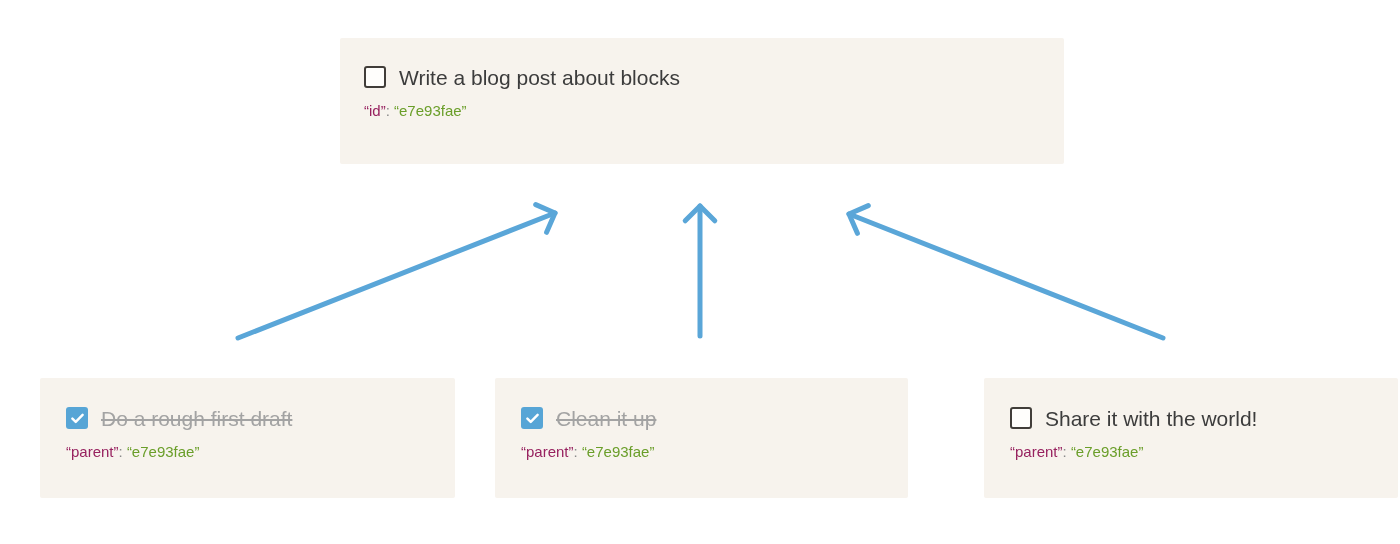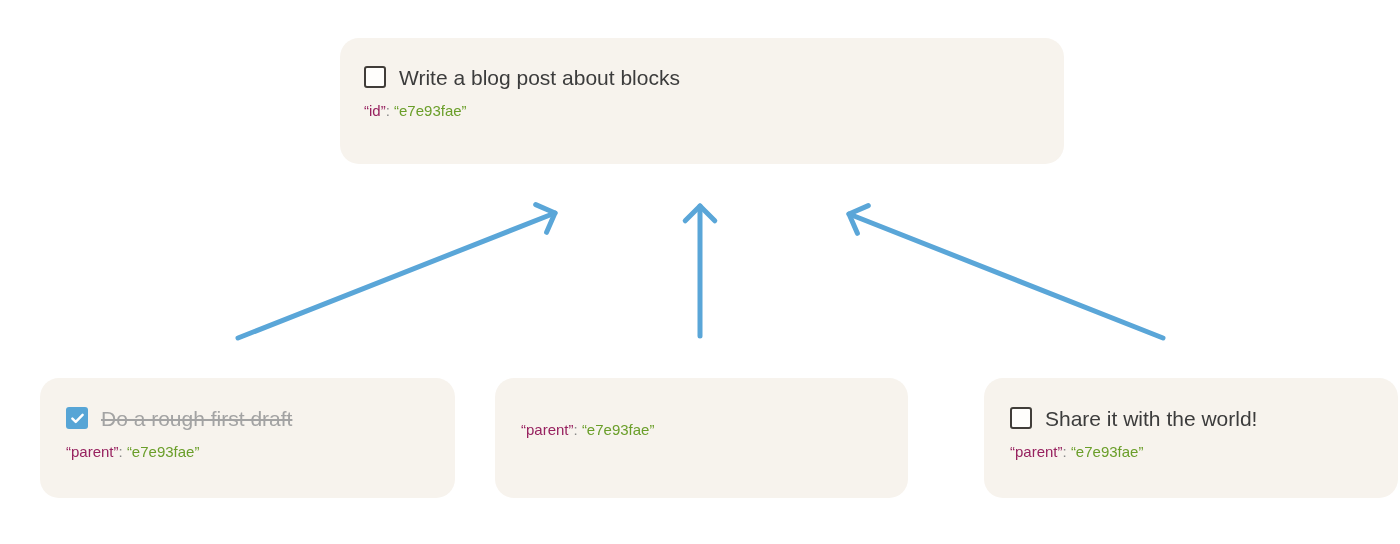--- a/index.html
+++ b/index.html
@@ -19,21 +19,21 @@
   .arrow path {
     stroke: var(--arrow, #5aa6d8);
     stroke-width: 5;
     fill: none;
     stroke-linecap: round;
     stroke-linejoin: round;
   }
   .card {
     position: absolute;
     background: var(--card_bg, #f7f3ed);
-    border-radius: 19px;
+    border-radius: 2px;
     box-sizing: border-box;
   }
   .card.parent { left: 340px; top: 38px;  width: 724px; height: 126px; padding: 28px 24px 0 24px; }
   .card.child-0 { left: 40px;  top: 378px; width: 415px; height: 120px; padding: 29px 24px 0 26px; }
   .card.child-1 { left: 495px; top: 378px; width: 413px; height: 120px; padding: 29px 24px 0 26px; }
   .card.child-2 { left: 948px; top: 378px; width: 414px; height: 120px; padding: 29px 24px 0 26px; margin-left: 36px; }
 
   .task-row { display: flex; align-items: center; gap: 13px; height: 22px; }
   .checkbox {
     width: 22px; height: 22px;
@@ -116,20 +116,28 @@
         <svg class="tick" viewBox="0 0 14 11">
           <path d="M1.5 5.6 L5.1 9.2 L12.5 1.6"></path>
         </svg>
       </span>
       <span class="task-label">Do a rough first draft</span>
     </div>
     <div class="code-line"><span class="code-key">“parent”</span><span class="code-punct">: </span><span class="code-value">“e7e93fae”</span></div>
   </section>
 
   <section class="card child-1 checked">
+    <div class="task-row">
+      <span class="checkbox checked">
+        <svg class="tick" viewBox="0 0 14 11">
+          <path d="M1.5 5.6 L5.1 9.2 L12.5 1.6"></path>
+        </svg>
+      </span>
+      <span class="task-label">Clean it up</span>
+    </div>
     <div class="code-line"><span class="code-key">“parent”</span><span class="code-punct">: </span><span class="code-value">“e7e93fae”</span></div>
   </section>
 
   <section class="card child-2 unchecked">
     <div class="task-row">
       <span class="checkbox unchecked">
         
       </span>
       <span class="task-label">Share it with the world!</span>
     </div>

